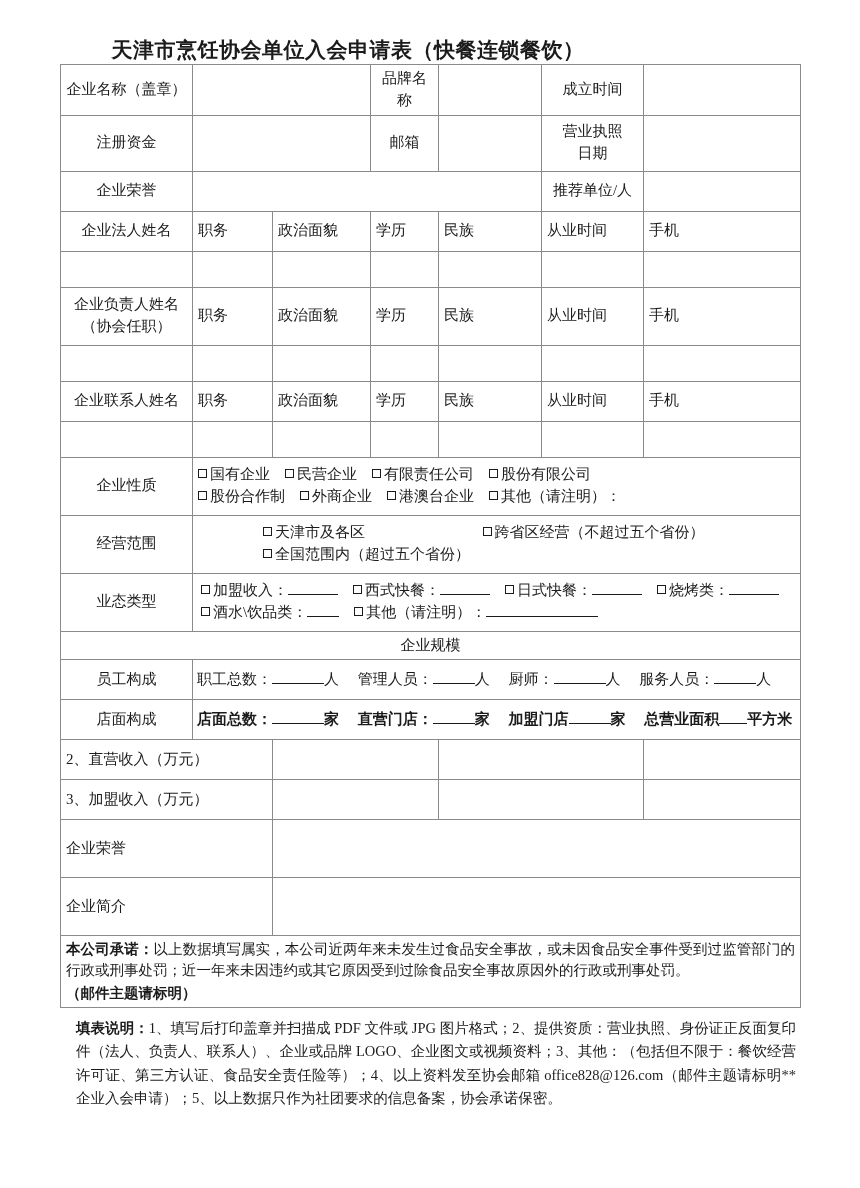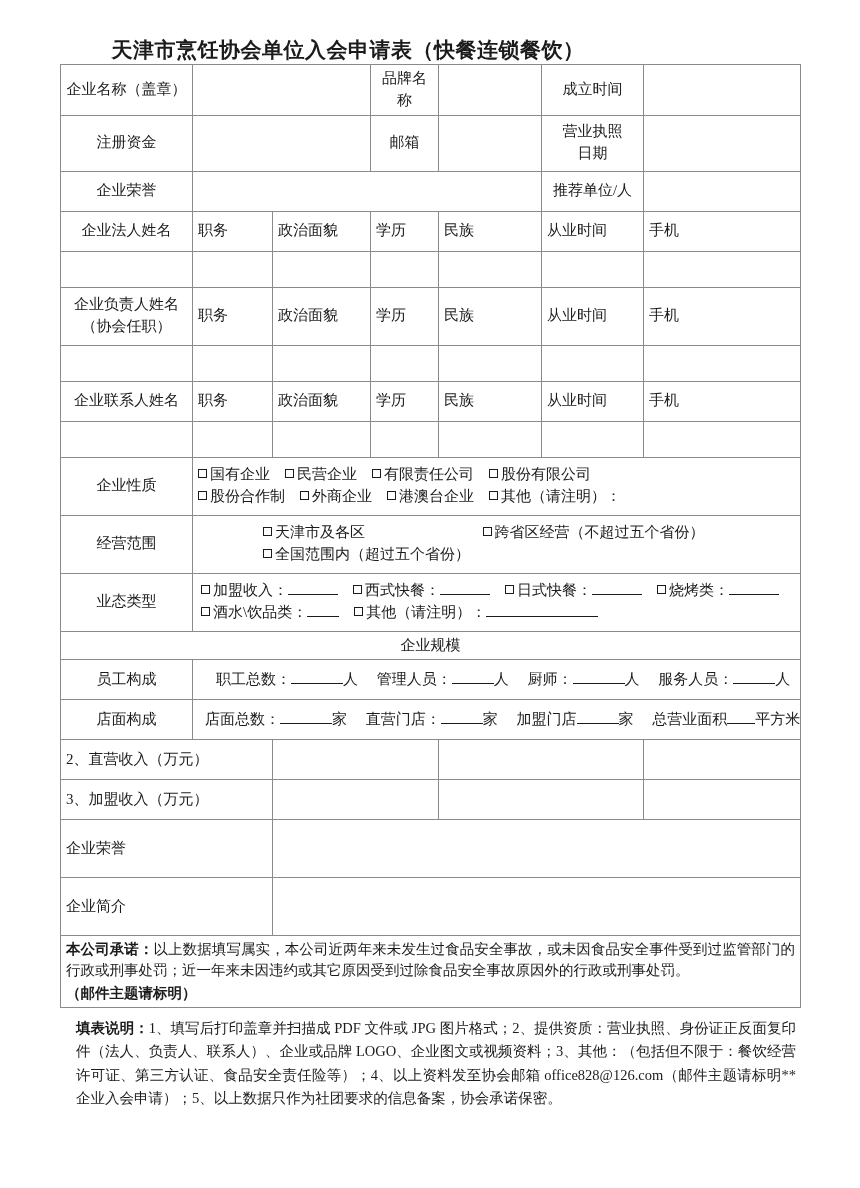--- a/index.html
+++ b/index.html
@@ -243,31 +243,31 @@
         </div>
       </td>
     </tr>
 
     <tr class="scale-hdr">
       <td colspan="7" class="ctr">企业规模</td>
     </tr>
 
     <tr class="h-mid">
       <td class="lbl">员工构成</td>
-      <td colspan="6" class="nowrapx" style="padding-left:23px;">
+      <td colspan="6" class="nowrapx" style="padding-left:4px;">
         <span class="opt"><span>职工总数：</span><span class="u u5"></span><span>人</span></span>&nbsp;&nbsp;&nbsp;&nbsp;
         <span class="opt"><span>管理人员：</span><span class="u u4"></span><span>人</span></span>&nbsp;&nbsp;&nbsp;&nbsp;
         <span class="opt"><span>厨师：</span><span class="u u5"></span><span>人</span></span>&nbsp;&nbsp;&nbsp;&nbsp;
         <span class="opt"><span>服务人员：</span><span class="u u4"></span><span>人</span></span>
       </td>
     </tr>
 
     <tr class="h-mid">
       <td class="lbl">店面构成</td>
-      <td colspan="6" class="nowrapx" style="padding-left:12px;">
+      <td colspan="6" class="nowrapx" style="padding-left:4px;font-weight:bold;">
         <span class="opt"><span>店面总数：</span><span class="u u5"></span><span>家</span></span>&nbsp;&nbsp;&nbsp;&nbsp;
         <span class="opt"><span>直营门店：</span><span class="u u4"></span><span>家</span></span>&nbsp;&nbsp;&nbsp;&nbsp;
         <span class="opt"><span>加盟门店</span><span class="u u4"></span><span>家</span></span>&nbsp;&nbsp;&nbsp;&nbsp;
         <span class="opt"><span>总营业面积</span><span class="u u3"></span><span>平方米</span></span>
       </td>
     </tr>
 
     <tr class="h-mid">
       <td colspan="2" class="ctr">2、直营收入（万元）</td>
       <td colspan="2" class="blank"></td>

